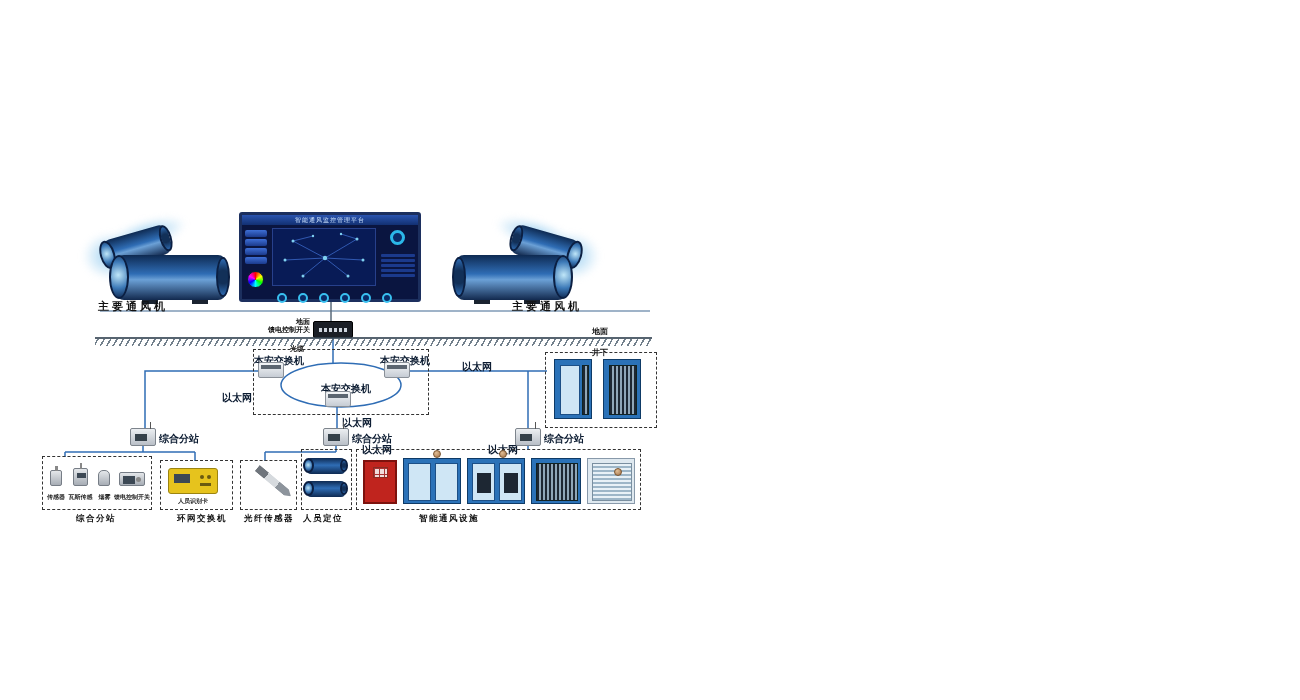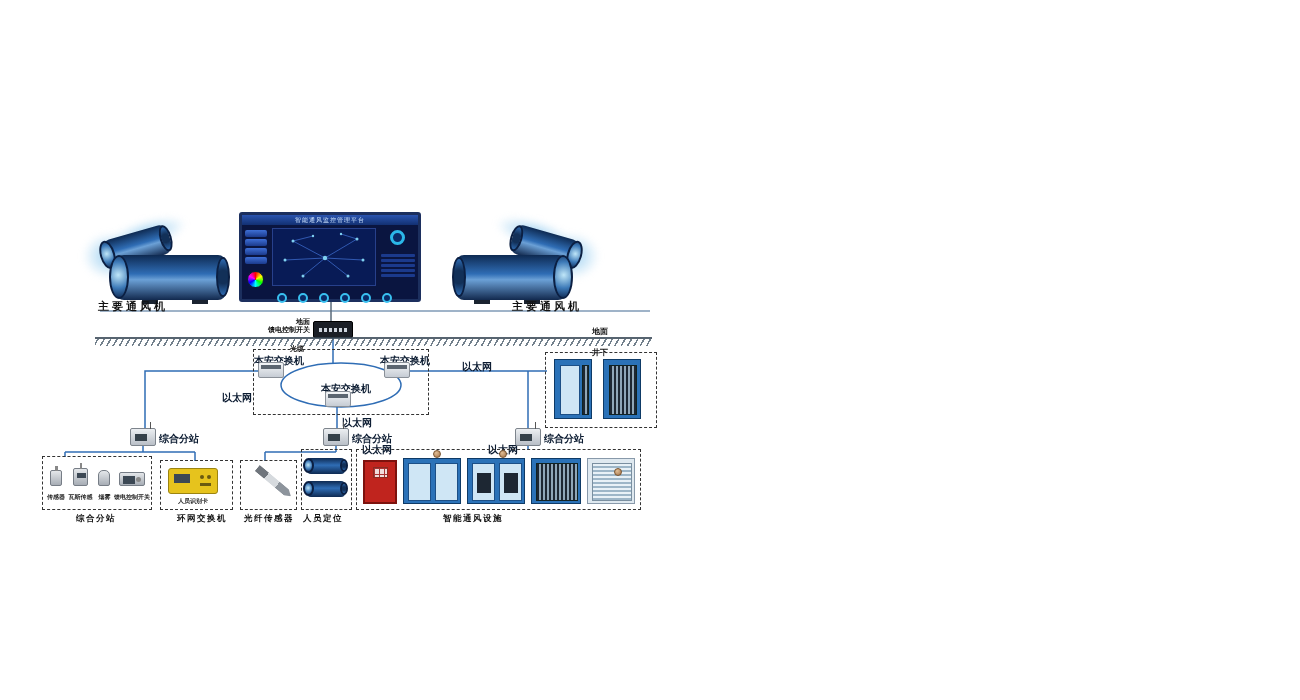--- a/index.html
+++ b/index.html
@@ -311,13 +311,13 @@
 </div>
 <div class="cab" style="left:531px;top:458px;width:50px;height:46px;">
   <div class="vslats" style="left:4px;top:4px;width:42px;height:38px;"></div>
 </div>
 <div style="position:absolute;left:587px;top:458px;width:48px;height:46px;background:#dfe9f0;border:1px solid #8899aa;">
   <div class="hslats" style="left:4px;top:4px;width:40px;height:38px;"></div>
 </div>
 <div class="ball" style="left:433px;top:450px;width:8px;height:8px;"></div>
 <div class="ball" style="left:499px;top:450px;width:8px;height:8px;"></div>
 <div class="ball" style="left:614px;top:468px;width:8px;height:8px;"></div>
-<div class="lbl lbl-grp" style="left:443px;top:513px;">智能通风设施</div>
+<div class="lbl lbl-grp" style="left:419px;top:513px;">智能通风设施</div>
 
 </body></html>

